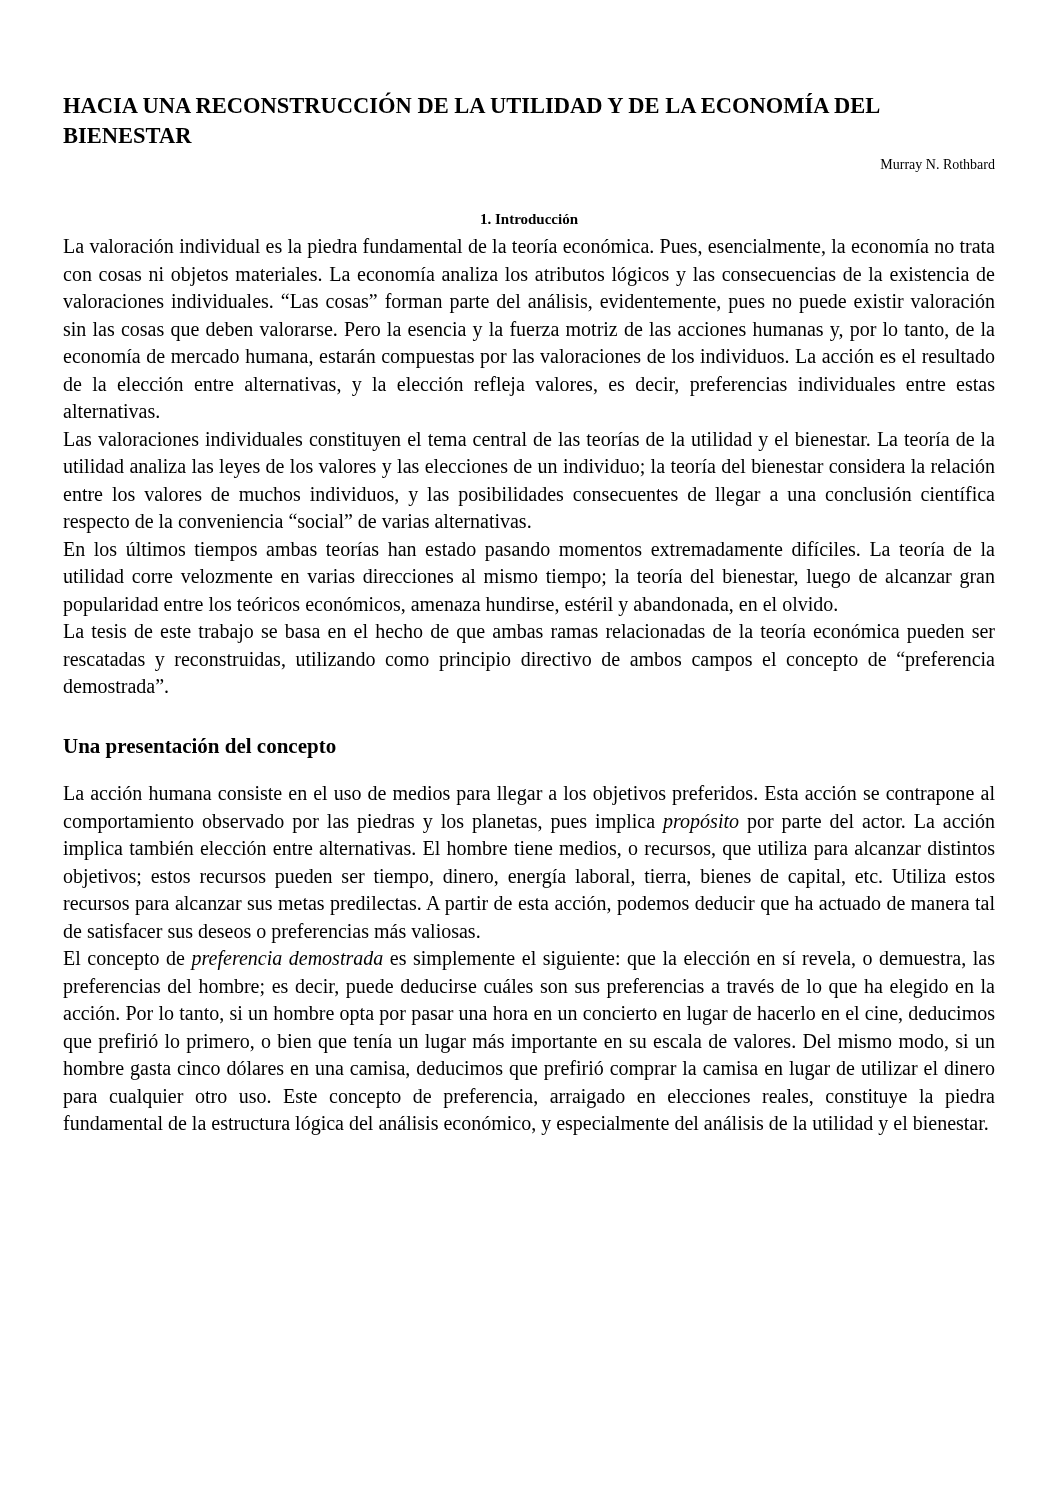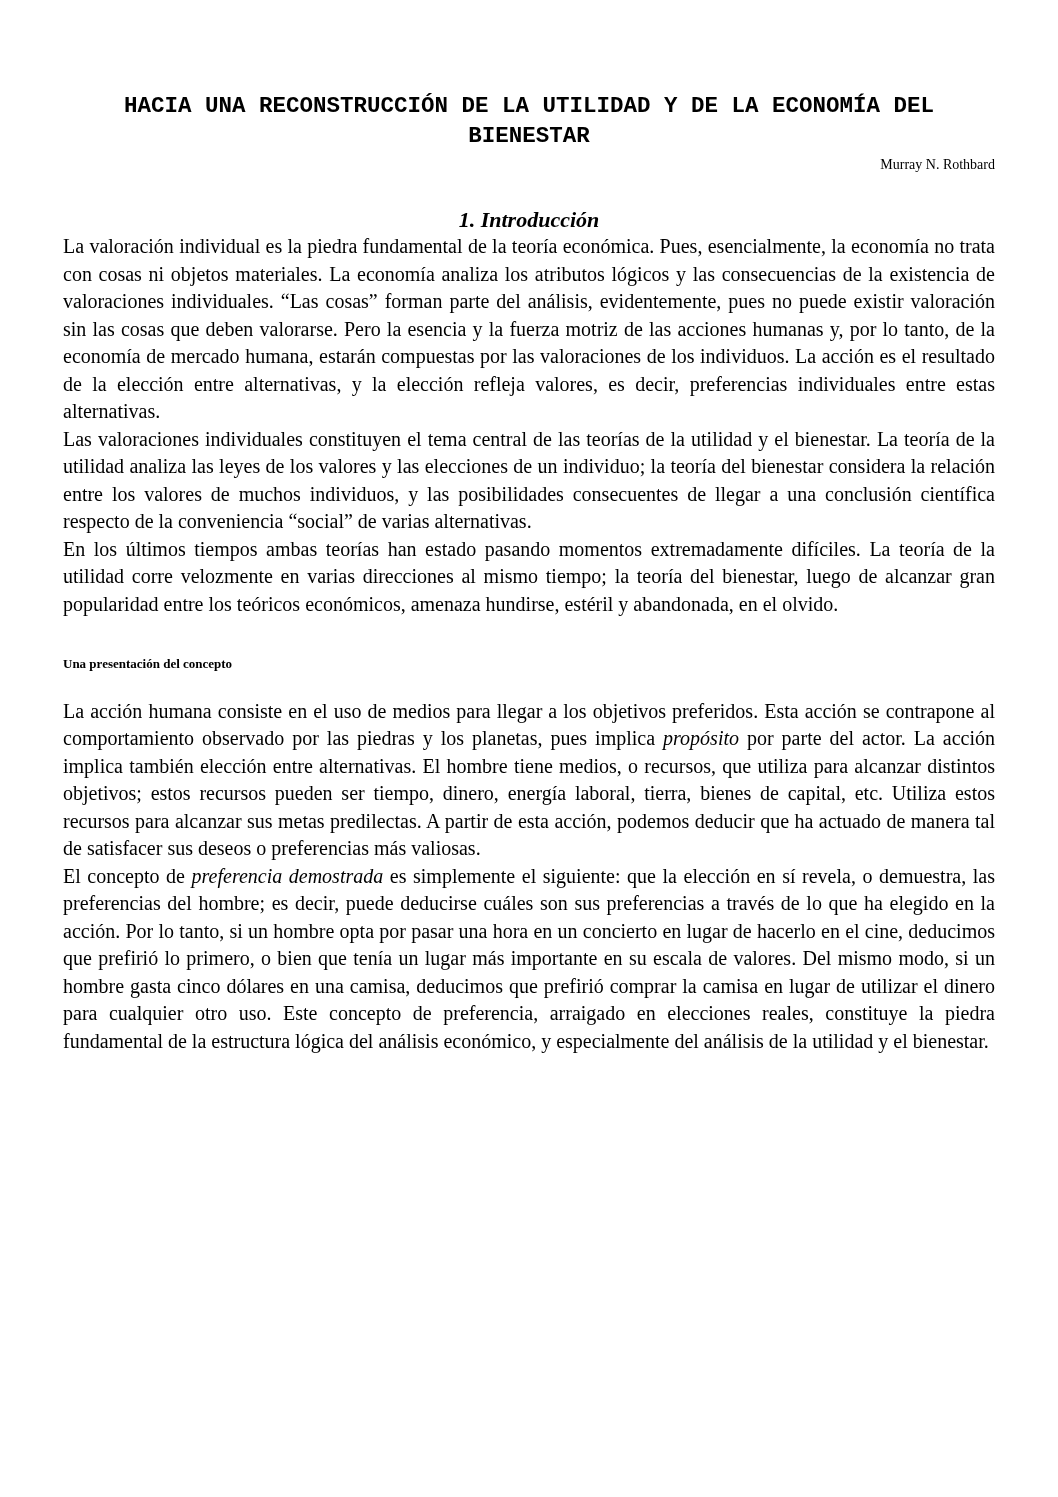--- a/index.html
+++ b/index.html
@@ -15,39 +15,36 @@
   .page {
     position: absolute;
     inset: 0;
     padding: 91px 63px 0 63px;
     background: #ffffff;
   }
   .doc-title {
     font-size: 22.5px;
     line-height: 30px;
     font-weight: bold;
-    text-align: center;
-    font-family: Liberation Mono, monospace;
   }
   .author-line {
     font-size: 14px;
     line-height: 27.5px;
     text-align: right;
   }
   .section-heading {
-    font-size: 22px;
+    font-size: 15px;
     line-height: 27.5px;
     font-weight: bold;
     text-align: center;
-    font-style: italic;
   }
   .heading-1 { margin-top: 27px; }
   .heading-2 { margin-top: 20px; }
   .subheading {
-    font-size: 13px;
+    font-size: 21px;
     line-height: 27.5px;
     font-weight: bold;
     text-align: left;
     margin-top: 32px;
   }
   .para {
     font-size: 20px;
     line-height: 27.5px;
     text-align: justify;
   }
@@ -62,20 +59,21 @@
 
   <h1 class="doc-title">HACIA UNA RECONSTRUCCIÓN DE LA UTILIDAD Y DE LA ECONOMÍA DEL BIENESTAR</h1>
 
   <div class="author-line">Murray N. Rothbard</div>
 
   <h2 class="section-heading heading-1">1. Introducción</h2>
 
   <p class="para">La valoración individual es la piedra fundamental de la teoría económica. Pues, esencialmente, la economía no trata con cosas ni objetos materiales. La economía analiza los atributos lógicos y las consecuencias de la existencia de valoraciones individuales. “Las cosas” forman parte del análisis, evidentemente, pues no puede existir valoración sin las cosas que deben valorarse. Pero la esencia y la fuerza motriz de las acciones humanas y, por lo tanto, de la economía de mercado humana, estarán compuestas por las valoraciones de los individuos. La acción es el resultado de la elección entre alternativas, y la elección refleja valores, es decir, preferencias individuales entre estas alternativas.</p>
   <p class="para">Las valoraciones individuales constituyen el tema central de las teorías de la utilidad y el bienestar. La teoría de la utilidad analiza las leyes de los valores y las elecciones de un individuo; la teoría del bienestar considera la relación entre los valores de muchos individuos, y las posibilidades consecuentes de llegar a una conclusión científica respecto de la conveniencia “social” de varias alternativas.</p>
   <p class="para">En los últimos tiempos ambas teorías han estado pasando momentos extremadamente difíciles. La teoría de la utilidad corre velozmente en varias direcciones al mismo tiempo; la teoría del bienestar, luego de alcanzar gran popularidad entre los teóricos económicos, amenaza hundirse, estéril y abandonada, en el olvido.</p>
+  <p class="para">La tesis de este trabajo se basa en el hecho de que ambas ramas relacionadas de la teoría económica pueden ser rescatadas y reconstruidas, utilizando como principio directivo de ambos campos el concepto de “preferencia demostrada”.</p>
 
 
   <h3 class="subheading">Una presentación del concepto</h3>
 
   <p class="para first-s2-para"><span>La acción humana consiste en el uso de medios para llegar a los objetivos preferidos. Esta acción se contrapone al comportamiento observado por las piedras y los planetas, pues implica </span><em class="italic-term">propósito</em><span> por parte del actor. La acción implica también elección entre alternativas. El hombre tiene medios, o recursos, que utiliza para alcanzar distintos objetivos; estos recursos pueden ser tiempo, dinero, energía laboral, tierra, bienes de capital, etc. Utiliza estos recursos para alcanzar sus metas predilectas. A partir de esta acción, podemos deducir que ha actuado de manera tal de satisfacer sus deseos o preferencias más valiosas.</span></p>
 
   <p class="para"><span>El concepto de </span><em class="italic-term">preferencia demostrada</em><span> es simplemente el siguiente: que la elección en sí revela, o demuestra, las preferencias del hombre; es decir, puede deducirse cuáles son sus preferencias a través de lo que ha elegido en la acción. Por lo tanto, si un hombre opta por pasar una hora en un concierto en lugar de hacerlo en el cine, deducimos que prefirió lo primero, o bien que tenía un lugar más importante en su escala de valores. Del mismo modo, si un hombre gasta cinco dólares en una camisa, deducimos que prefirió comprar la camisa en lugar de utilizar el dinero para cualquier otro uso. Este concepto de preferencia, arraigado en elecciones reales, constituye la piedra fundamental de la estructura lógica del análisis económico, y especialmente del análisis de la utilidad y el bienestar.</span></p>
 
 
 </div>

